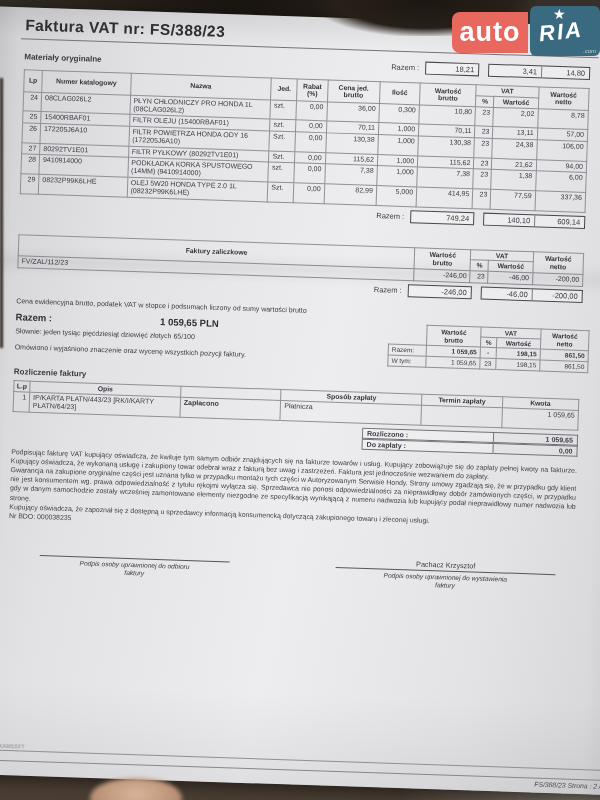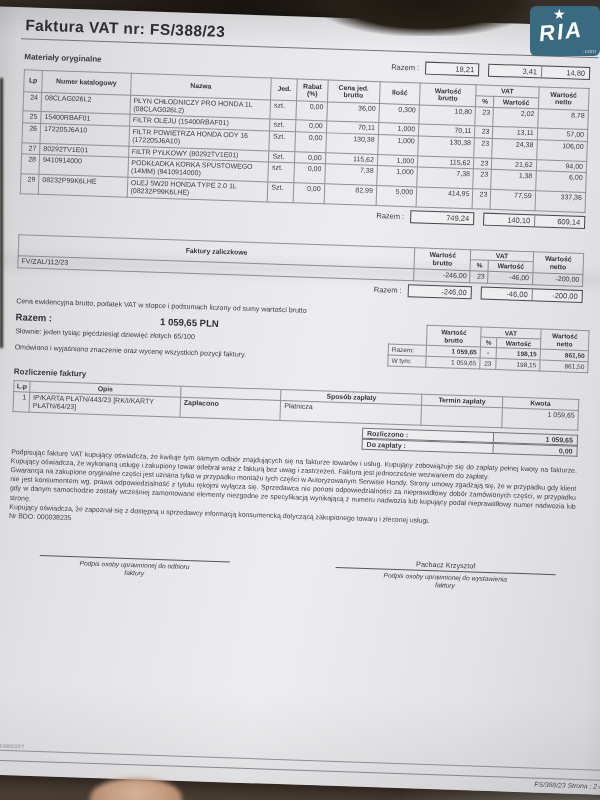--- a/index.html
+++ b/index.html
@@ -406,18 +406,19 @@
       <div class="f-page">FS/388/23 Strona : 2 / 2</div>
     </div>
 
   </div>
 </div>
 
 <div class="left-sliver"></div>
 <div class="top-shadow"></div>
 
 <div class="wm">
+  <div class="wm-auto">auto</div>
   <div class="wm-ria">
     <span class="ria-star">★</span>
     <span class="ria-text">RIA</span>
     <span class="ria-com">.com</span>
   </div>
 </div>
 
 </body></html>

